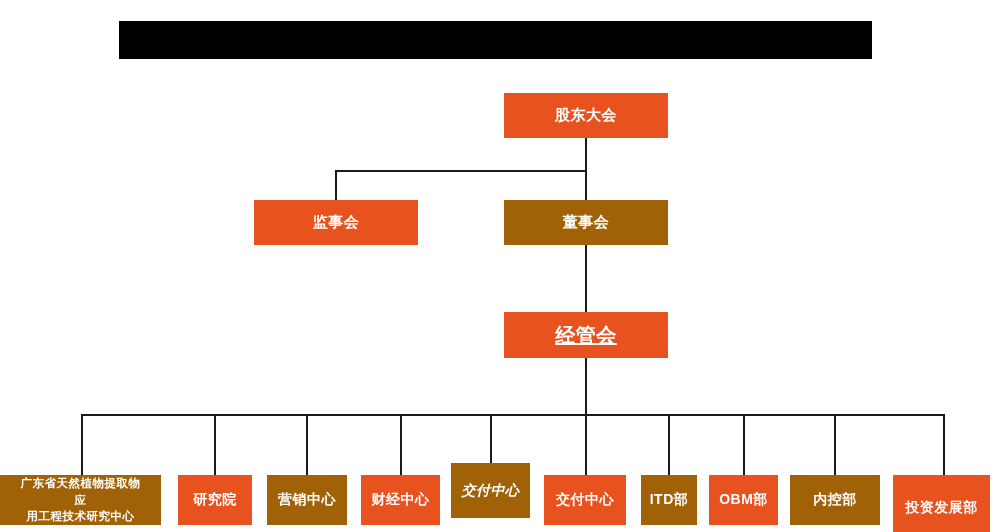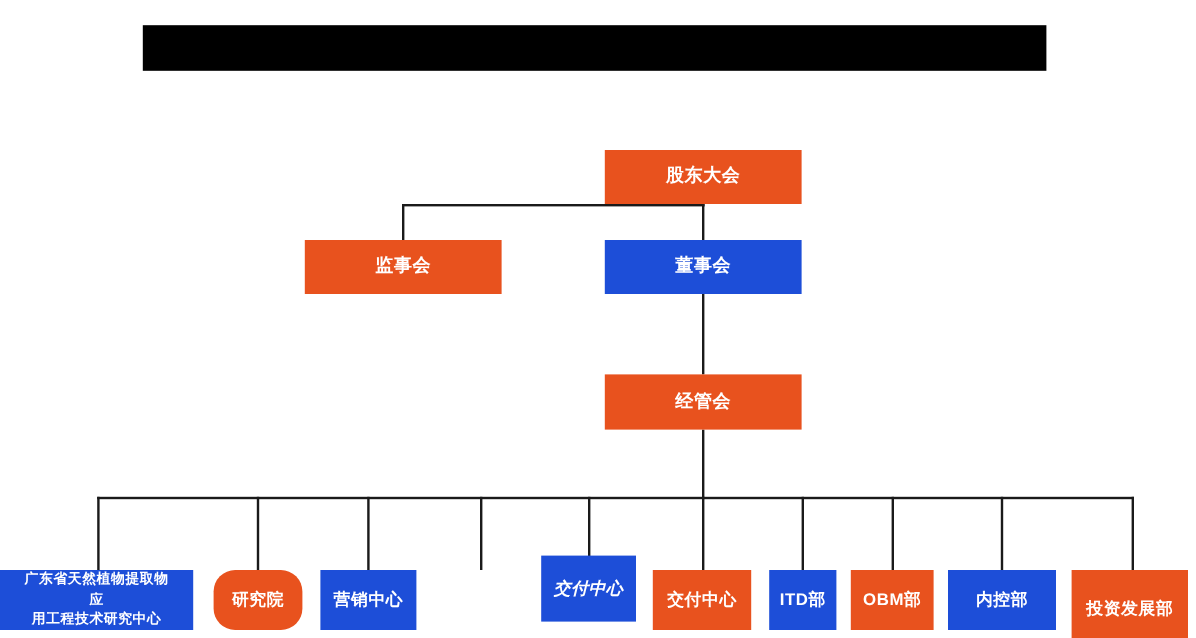--- a/index.html
+++ b/index.html
@@ -23,25 +23,25 @@
     align-items:center;
     justify-content:center;
     text-align:center;
     color:#ffffff;
     line-height:1.25;
     letter-spacing:0.5px;
     font-weight:700;
     overflow:hidden;
   }
   .node.dark{background:#E8521E;}
-  .node.light{background:#1d4ed8;}
+  .node.light{background:#a16207;}
 
   .n-lv1{font-size:15px;}
   .n-lv2{font-size:15px;}
-  .n-lv3{font-size:15px;}
+  .n-lv3{font-size:20px;text-decoration:underline;}
   .n-dept{font-size:14px;}
   .n-dept.small{font-size:11.5px;line-height:1.45;padding:0 16px;font-weight:700;}
 
   .conn{
     position:absolute;
     background:#1a1a1a;
   }
   .conn.v{width:2px;}
   .conn.h{height:2px;}
 </style>
@@ -70,39 +70,40 @@
   <div class="conn v" style="left:214px;top:414px;height:61px;"></div>
   <div class="conn v" style="left:306px;top:414px;height:61px;"></div>
   <div class="conn v" style="left:400px;top:414px;height:61px;"></div>
   <div class="conn v" style="left:490px;top:414px;height:61px;"></div>
   <div class="conn v" style="left:585px;top:414px;height:61px;"></div>
   <div class="conn v" style="left:668px;top:414px;height:61px;"></div>
   <div class="conn v" style="left:743px;top:414px;height:61px;"></div>
   <div class="conn v" style="left:834px;top:414px;height:61px;"></div>
   <div class="conn v" style="left:943px;top:414px;height:61px;"></div>
 
-  <div class="node dark n-lv1" style="left:504px;top:93px;width:164px;height:45px;margin-top:32px;">股东大会</div>
+  <div class="node dark n-lv1" style="left:504px;top:93px;width:164px;height:45px;">股东大会</div>
 
   <div class="node dark n-lv2" style="left:254px;top:200px;width:164px;height:45px;">监事会</div>
 
   <div class="node light n-lv2" style="left:504px;top:200px;width:164px;height:45px;">董事会</div>
 
   <div class="node dark n-lv3" style="left:504px;top:312px;width:164px;height:46px;">经管会</div>
 
   <div class="node light n-dept small" style="left:0px;top:475px;width:161px;height:50px;">
     <span>
       <span>广东省天然植物提取物应</span><br>
       <span>用工程技术研究中心</span>
     </span>
   </div>
 
-  <div class="node dark n-dept" style="left:178px;top:475px;width:74px;height:50px;border-radius:18px;">研究院</div>
+  <div class="node dark n-dept" style="left:178px;top:475px;width:74px;height:50px;">研究院</div>
 
   <div class="node light n-dept" style="left:267px;top:475px;width:80px;height:50px;">营销中心</div>
 
+  <div class="node dark n-dept" style="left:361px;top:475px;width:79px;height:50px;">财经中心</div>
 
   <div class="node light n-dept" style="left:451px;top:463px;width:79px;height:55px;font-style:italic;">交付中心</div>
 
   <div class="node dark n-dept" style="left:544px;top:475px;width:82px;height:50px;">交付中心</div>
 
   <div class="node light n-dept" style="left:641px;top:475px;width:56px;height:50px;">ITD部</div>
 
   <div class="node light n-dept" style="left:790px;top:475px;width:90px;height:50px;">内控部</div>
 
   <div class="node dark n-dept" style="left:709px;top:475px;width:69px;height:50px;">OBM部</div>

